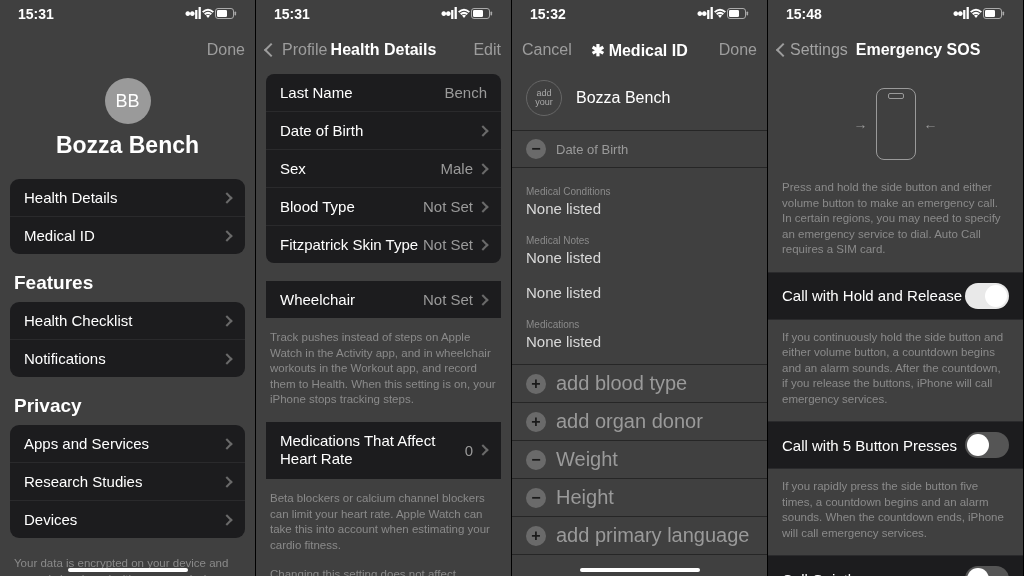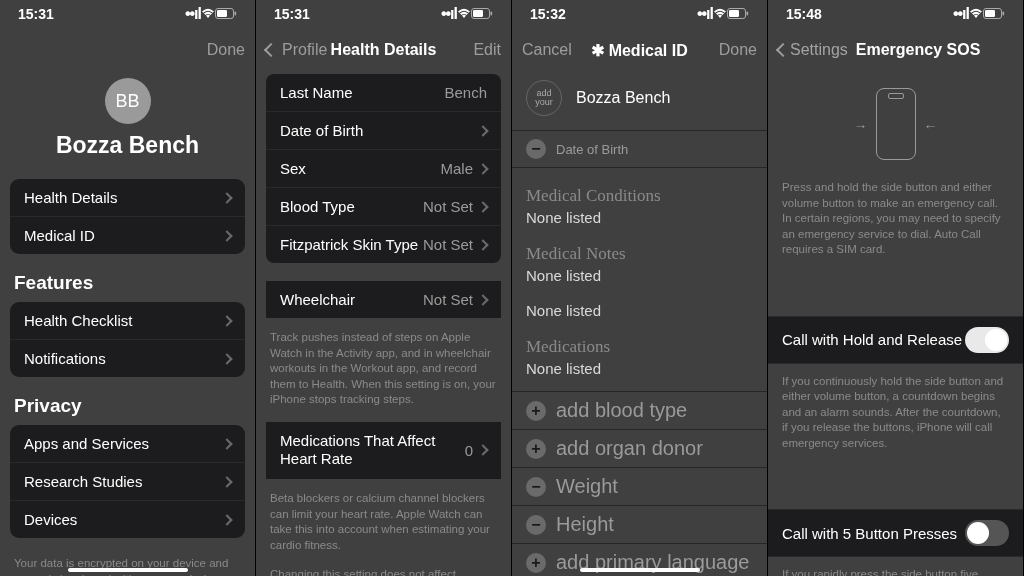--- a/index.html
+++ b/index.html
@@ -29,36 +29,36 @@
   .list-note { color: #8a8a8a; font-size: 11.5px; padding: 8px 14px 14px; line-height: 1.35; }
   
   .add-photo { width: 36px; height: 36px; border: 1px solid #666; border-radius: 50%; color: #aaa; font-size: 9px; display: flex; align-items: center; justify-content: center; text-align: center; line-height: 1.05; }
   .p3-top { display: flex; align-items: center; gap: 14px; padding: 8px 14px 14px; }
   .p3-name { color: #fff; font-size: 16px; }
   .row-dark { display: flex; align-items: center; gap: 10px; padding: 8px 14px; border-top: 1px solid #262626; border-bottom: 1px solid #262626; margin-bottom: 14px; }
   .circle-btn { width: 20px; height: 20px; border-radius: 50%; background: #6a6a6a; color: #1a1a1a; display: flex; align-items: center; justify-content: center; font-size: 16px; font-weight: 700; line-height: 1; }
   .circle-btn.plus { background: #6a6a6a; }
   .p3-lbl { color: #9a9a9a; font-size: 13px; }
   .p3-section { padding: 4px 14px 14px; }
-  .p3-sec-title { color: #8a8a8a; font-size: 17px; margin-bottom: 3px; font-family: Liberation Serif, serif; }
+  .p3-sec-title { color: #8a8a8a; font-size: 10px; margin-bottom: 3px; }
   .p3-sec-val { color: #d9d9d9; font-size: 15px; }
   .p3-add-row { display: flex; align-items: center; gap: 10px; padding: 7px 14px; border-top: 1px solid #262626; }
   .p3-add-row .txt { color: #9a9a9a; font-size: 20px; }
   .star { margin-right: 4px; }
   
   .p4-nav { height: 44px; display: flex; align-items: center; padding: 0 10px; color: #fff; font-size: 16px; }
   .p4-nav .back-txt { color: #a3a3a3; font-size: 16px; margin-left: 2px; }
   .p4-nav .title4 { color: #fff; font-weight: 700; margin-left: 8px; }
   .phone-diagram { height: 92px; display: flex; align-items: center; justify-content: center; margin-top: 6px; }
   .diagram-box { width: 40px; height: 72px; border: 1.5px solid #9a9a9a; border-radius: 8px; position: relative; }
   .diagram-box::before { content: ""; position: absolute; top: 4px; left: 50%; transform: translateX(-50%); width: 14px; height: 4px; border: 1px solid #9a9a9a; border-radius: 2px; }
   .arrow-l, .arrow-r { color: #9a9a9a; font-size: 14px; }
   .arrow-l { margin-right: 8px; } .arrow-r { margin-left: 8px; }
   .p4-note { color: #8a8a8a; font-size: 11.5px; padding: 10px 14px 14px; line-height: 1.35; }
-  .p4-row { display: flex; align-items: center; justify-content: space-between; padding: 10px 14px; background: #1c1c1e; border-top: 1px solid #2a2a2c; border-bottom: 1px solid #2a2a2c; margin-top: 44px; }
+  .p4-row { display: flex; align-items: center; justify-content: space-between; padding: 10px 14px; background: #1c1c1e; border-top: 1px solid #2a2a2c; border-bottom: 1px solid #2a2a2c; }
   .p4-row-lbl { color: #fff; font-size: 15px; }
   .toggle { width: 44px; height: 26px; border-radius: 13px; position: relative; }
   .toggle.on { background: #e9e9e9; }
   .toggle.off { background: #555; }
   .knob { width: 22px; height: 22px; border-radius: 50%; background: #fff; position: absolute; top: 2px; }
   .toggle.on .knob { right: 2px; }
   .toggle.off .knob { left: 2px; }
 </style>
 </head>
 <body>

